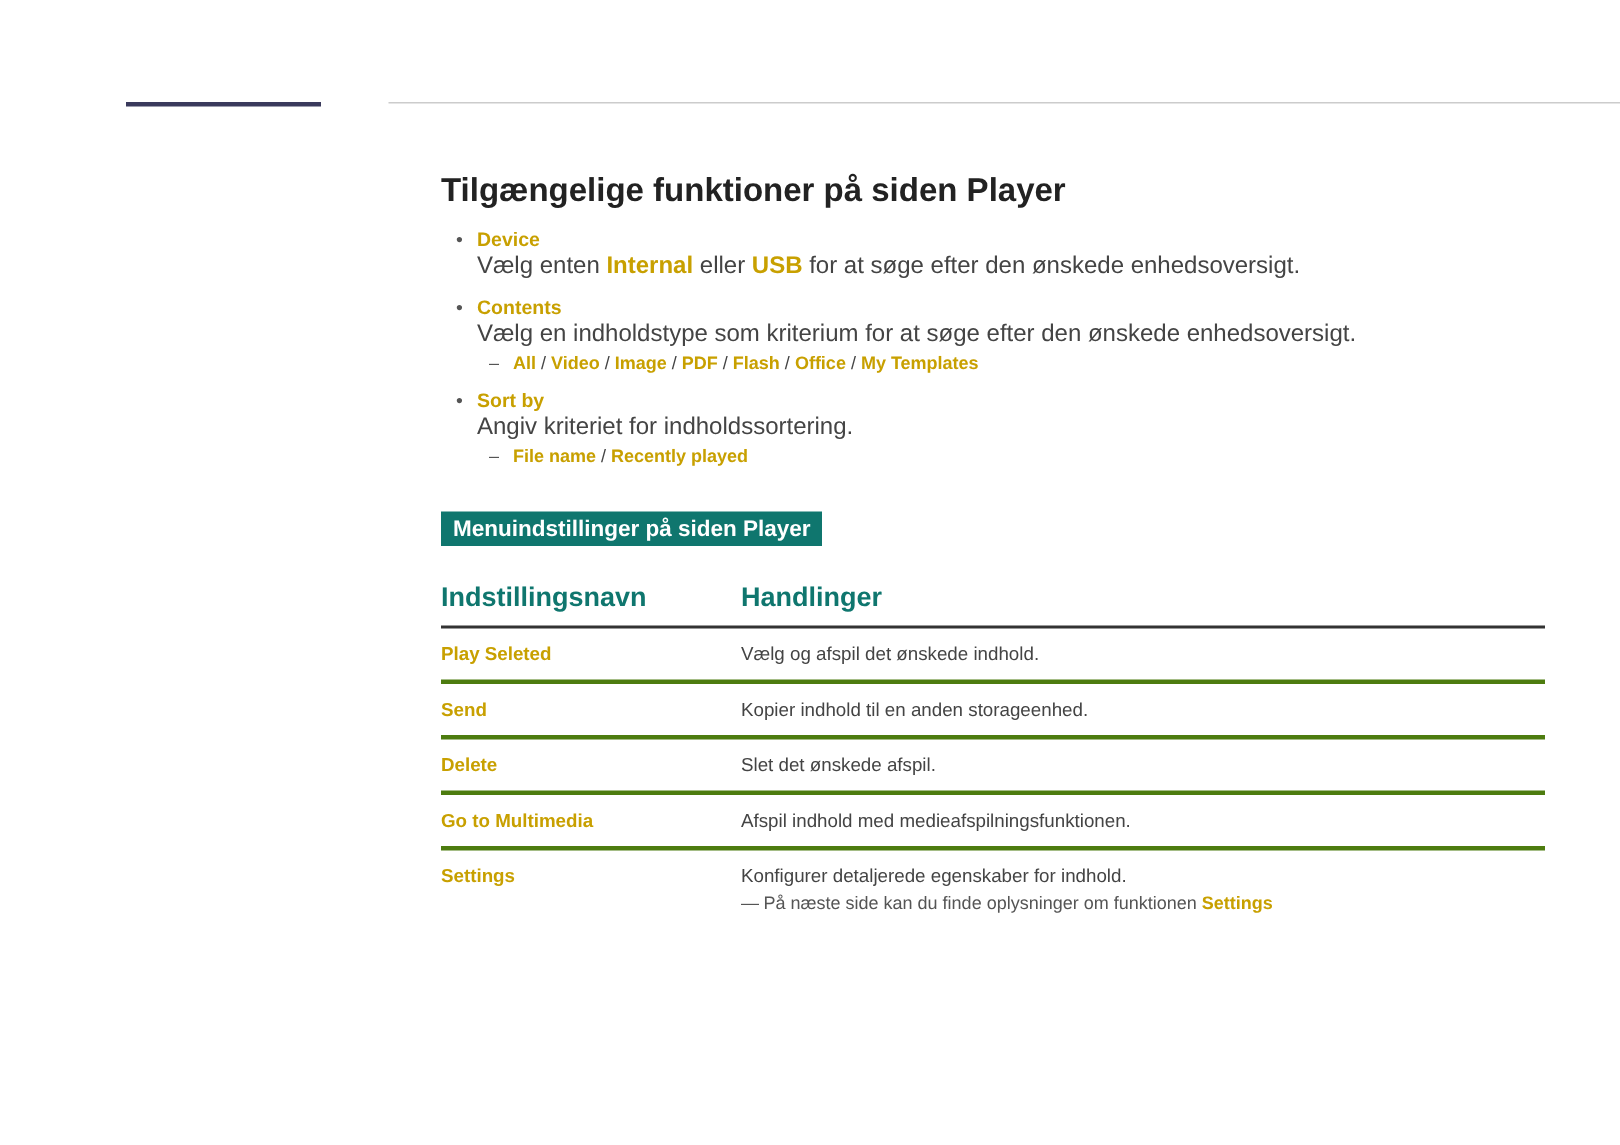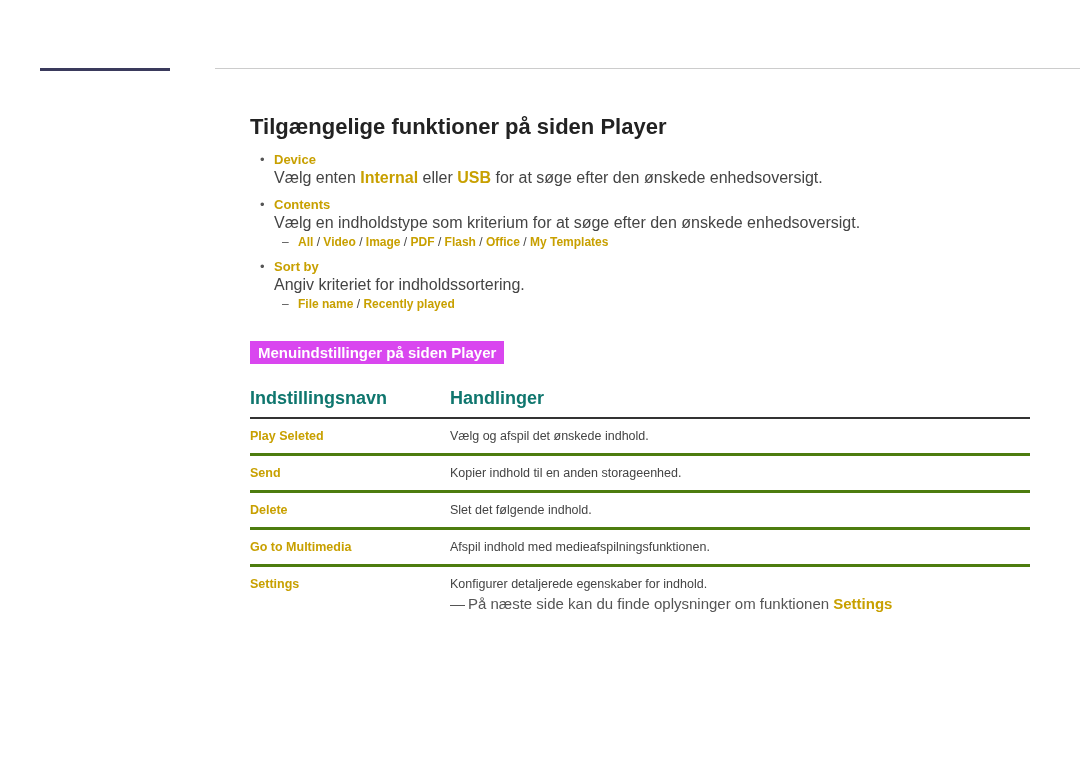--- a/index.html
+++ b/index.html
@@ -9,20 +9,21 @@
       font-size: 13px;
       color: #333;
       width: 1080px;
       min-height: 763px;
     }
 
     .page-container {
       display: flex;
       width: 1080px;
       min-height: 763px;
+      padding-left: 44px;
     }
 
     .left-sidebar {
       width: 215px;
       min-height: 763px;
       flex-shrink: 0;
       position: relative;
     }
 
     .sidebar-line {
@@ -112,21 +113,21 @@
       font-weight: bold;
     }
 
     .sub-list .separator {
       color: #444;
     }
 
     
     .section-heading {
       display: inline-block;
-      background: #d946ef;
+      background: #0f766e;
       color: #fff;
       font-size: 15px;
       font-weight: bold;
       padding: 3px 8px;
       margin-top: 20px;
       margin-bottom: 18px;
     }
 
     
     .settings-table {
@@ -167,21 +168,21 @@
     }
 
     .settings-table tbody td:first-child {
       color: #c8a000;
       font-weight: bold;
       padding-right: 20px;
       width: 200px;
     }
 
     .table-note {
-      font-size: 15px;
+      font-size: 12px;
       color: #555;
       margin-top: 4px;
     }
 
     .table-note .bold-orange {
       color: #c8a000;
       font-weight: bold;
     }
 
     .em-dash {
@@ -248,21 +249,21 @@
         <tr class="table-row">
           <td>Play Seleted</td>
           <td>Vælg og afspil det ønskede indhold.</td>
         </tr>
         <tr class="table-row">
           <td>Send</td>
           <td>Kopier indhold til en anden storageenhed.</td>
         </tr>
         <tr class="table-row">
           <td>Delete</td>
-          <td>Slet det følgende indhold.</td>
+          <td>Slet det ønskede afspil.</td>
         </tr>
         <tr class="table-row">
           <td>Go to Multimedia</td>
           <td>Afspil indhold med medieafspilningsfunktionen.</td>
         </tr>
         <tr class="table-row">
           <td>Settings</td>
           <td>
             <div>Konfigurer detaljerede egenskaber for indhold.</div>
             <div class="table-note">

